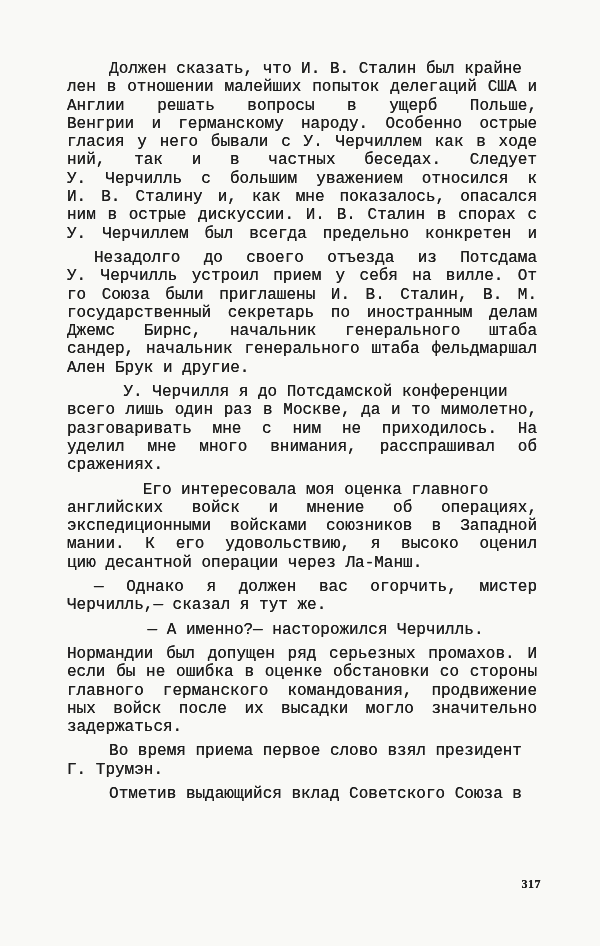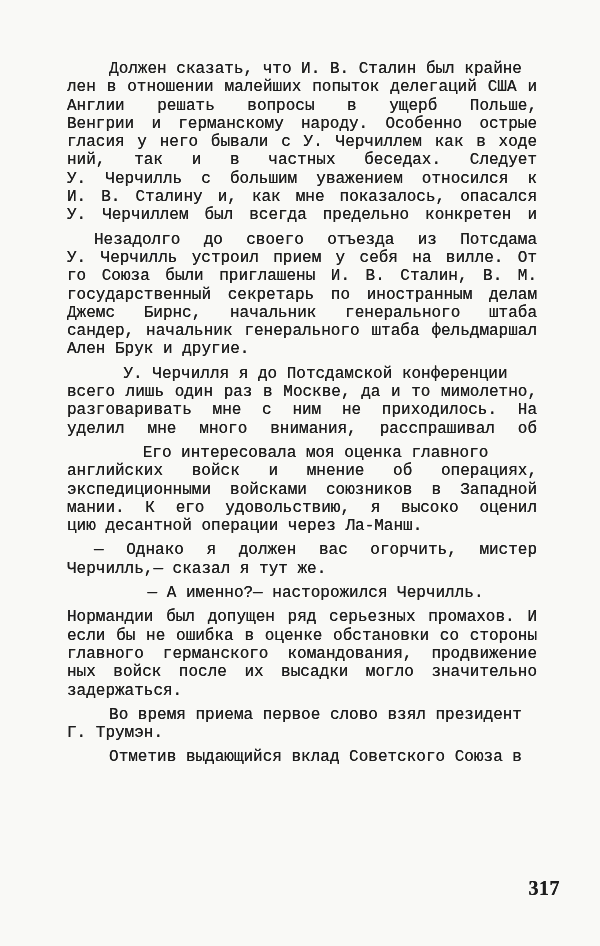--- a/index.html
+++ b/index.html
@@ -35,59 +35,61 @@
     text-align: justify;
     text-align-last: justify;
   }
   .line.indent {
     text-indent: 27px;
     text-align: center;
   }
   .page-number {
     position: absolute;
     top: 877px;
-    left: 78px;
+    left: 59px;
     width: 482px;
     text-align: right;
-    font-size: 20px;
+    font-size: 12px;
     font-weight: 600;
     letter-spacing: 0.5px;
     text-shadow: 0 0 0.35px currentColor;
   }
 </style>
 </head>
 <body>
 
 <div class="page">
   <div class="text-block">
       <div class="para">
         <div class="line indent just">Должен сказать, что И. В. Сталин был крайне щепети-</div>
         <div class="line just">лен в отношении малейших попыток делегаций США и</div>
         <div class="line just">Англии решать вопросы в ущерб Польше, Чехословакии,</div>
         <div class="line just">Венгрии и германскому народу. Особенно острые разно-</div>
         <div class="line just">гласия у него бывали с У. Черчиллем как в ходе заседа-</div>
         <div class="line just">ний, так и в частных беседах. Следует подчеркнуть, что</div>
         <div class="line just">У. Черчилль с большим уважением относился к</div>
         <div class="line just">И. В. Сталину и, как мне показалось, опасался вступать с</div>
+        <div class="line just">ним в острые дискуссии. И. В. Сталин в спорах с</div>
         <div class="line just">У. Черчиллем был всегда предельно конкретен и логичен.</div>
       </div>
       <div class="para">
         <div class="line indent just">Незадолго до своего отъезда из Потсдама</div>
         <div class="line just">У. Черчилль устроил прием у себя на вилле. От Советско-</div>
         <div class="line just">го Союза были приглашены И. В. Сталин, В. М. Моло-</div>
         <div class="line just">государственный секретарь по иностранным делам</div>
         <div class="line just">Джемс Бирнс, начальник генерального штаба генерал</div>
         <div class="line just">сандер, начальник генерального штаба фельдмаршал</div>
         <div class="line">Ален Брук и другие.</div>
       </div>
       <div class="para">
         <div class="line indent just">У. Черчилля я до Потсдамской конференции встречал</div>
         <div class="line just">всего лишь один раз в Москве, да и то мимолетно,</div>
         <div class="line just">разговаривать мне с ним не приходилось. На приеме он</div>
         <div class="line just">уделил мне много внимания, расспрашивал об отдельных</div>
+        <div class="line">сражениях.</div>
       </div>
       <div class="para">
         <div class="line indent just">Его интересовала моя оценка главного командования</div>
         <div class="line just">английских войск и мнение об операциях, проведенных</div>
         <div class="line just">экспедиционными войсками союзников в Западной Гер-</div>
         <div class="line just">мании. К его удовольствию, я высоко оценил организа-</div>
         <div class="line">цию десантной операции через Ла-Манш.</div>
       </div>
       <div class="para">
         <div class="line indent just">— Однако я должен вас огорчить, мистер</div>

